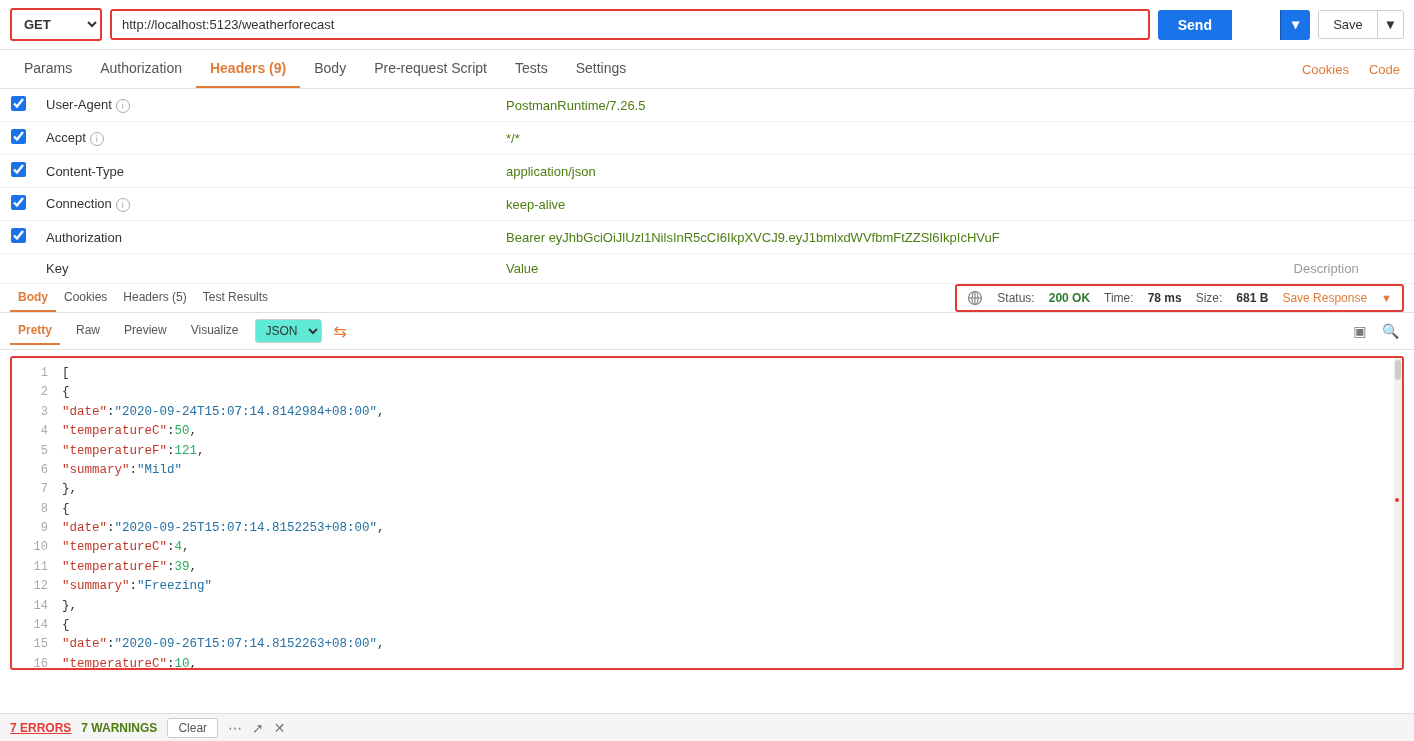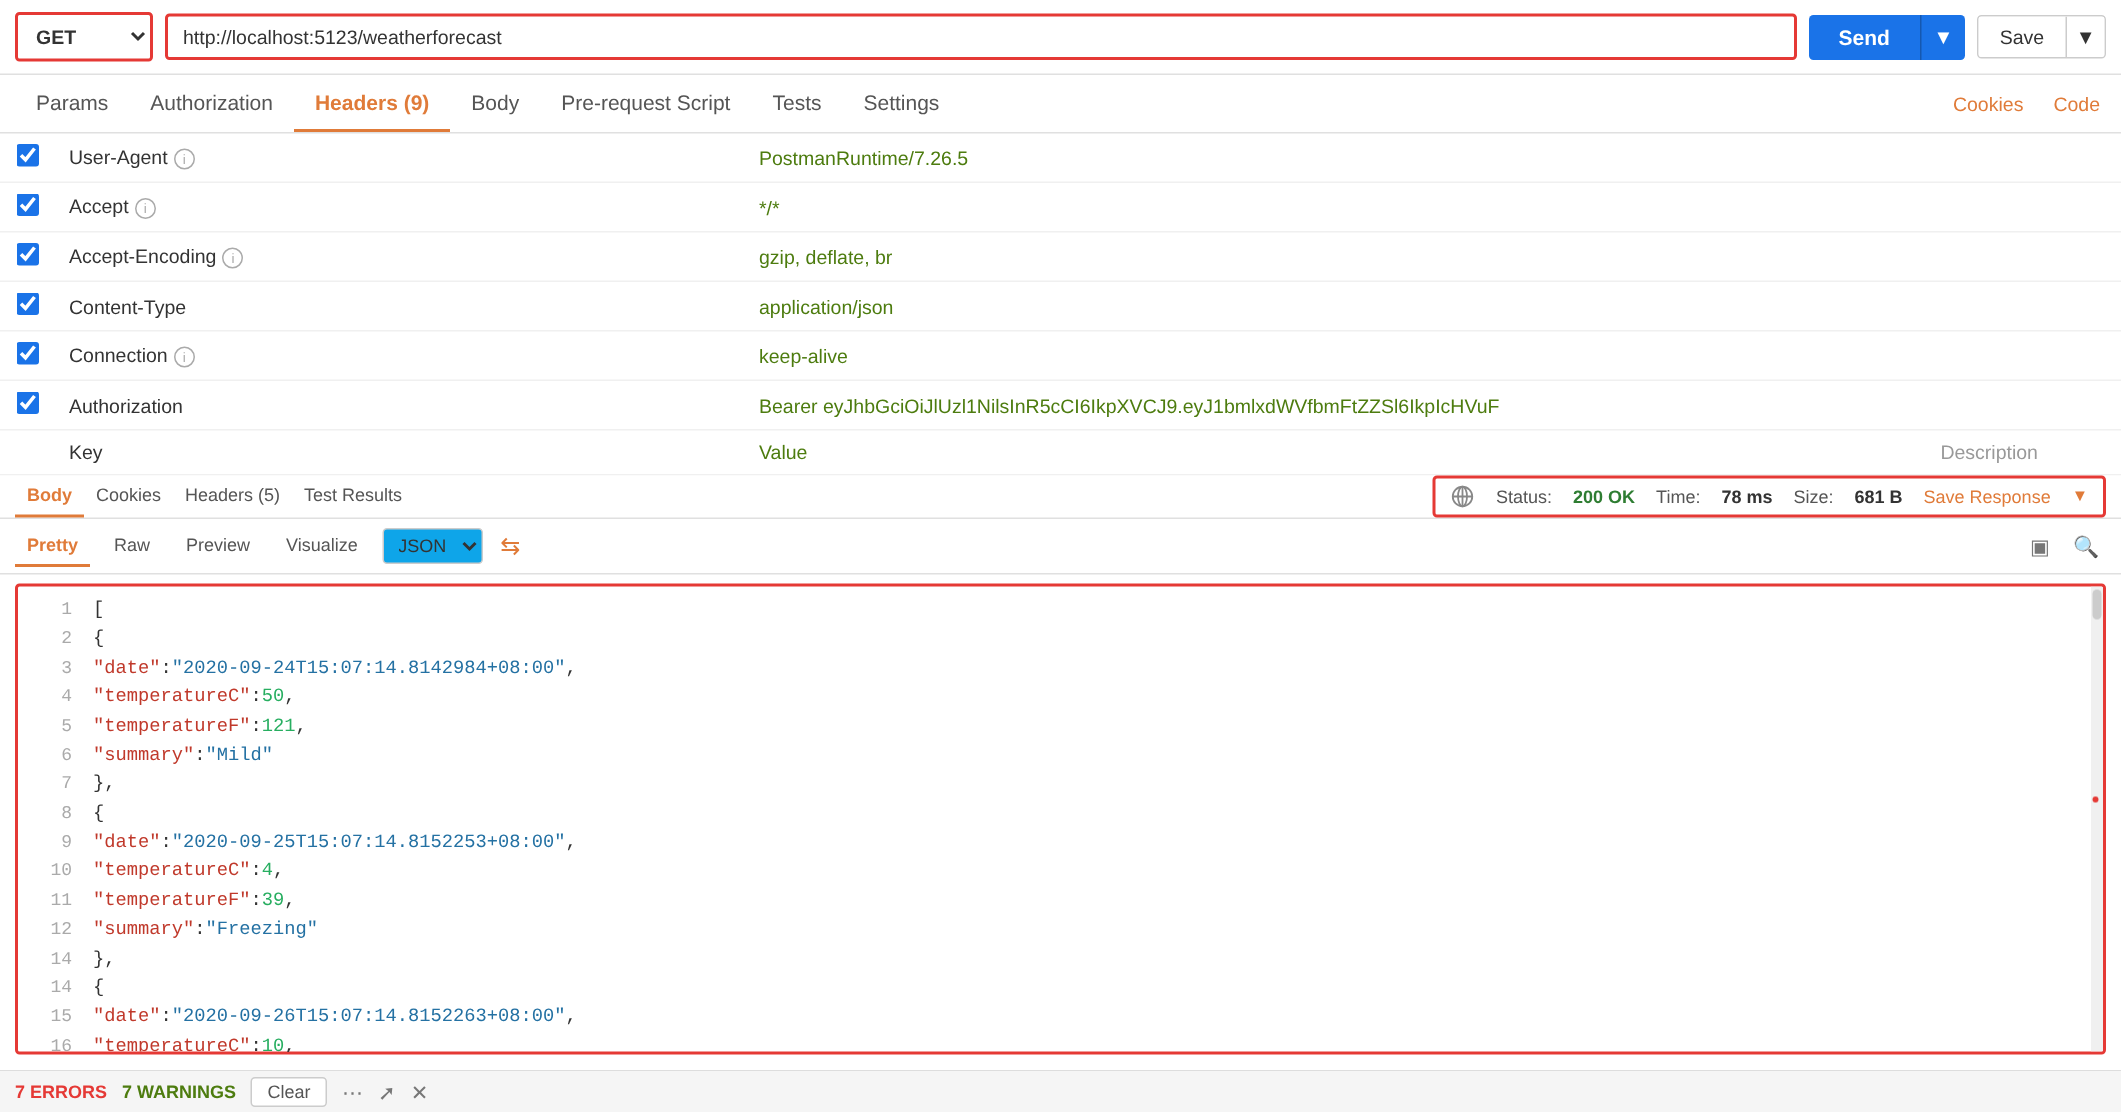--- a/index.html
+++ b/index.html
@@ -2,21 +2,21 @@
 <html><head>
   <meta charset="utf-8">
   <style>
     * { box-sizing: border-box; margin: 0; padding: 0; }
     body { font-family: 'Segoe UI', Arial, sans-serif; font-size: 13px; background: #fff; color: #333; height: 741px; overflow: hidden; }
 
     
     .top-bar { display: flex; align-items: center; padding: 8px 10px; background: #fff; border-bottom: 1px solid #e0e0e0; gap: 8px; }
     .method-select { border: 2px solid #e53935; border-radius: 3px; padding: 6px 8px; font-size: 13px; font-weight: bold; color: #333; background: #fff; cursor: pointer; min-width: 90px; }
     .url-input { flex: 1; border: 2px solid #e53935; border-radius: 3px; padding: 6px 10px; font-size: 13px; color: #333; outline: none; }
-    .send-btn-group { display: flex; border-radius: 3px; overflow: hidden; }
+    .send-btn-group { display: flex; border-radius: 3px; overflow: hidden; gap: 48px; }
     .send-btn { background: #1a73e8; color: #fff; border: none; padding: 7px 20px; font-size: 14px; font-weight: 600; cursor: pointer; }
     .send-dropdown { background: #1a73e8; color: #fff; border: none; border-left: 1px solid #1558b0; padding: 7px 8px; cursor: pointer; }
     .save-btn-group { display: flex; border: 1px solid #ccc; border-radius: 3px; overflow: hidden; }
     .save-btn { background: #fff; color: #333; border: none; padding: 6px 14px; font-size: 13px; cursor: pointer; }
     .save-dropdown { background: #fff; color: #333; border: none; border-left: 1px solid #ccc; padding: 6px 6px; cursor: pointer; }
 
     
     .tabs-bar { display: flex; align-items: center; padding: 0 10px; border-bottom: 1px solid #e0e0e0; background: #fff; }
     .tab { padding: 10px 14px; font-size: 14px; cursor: pointer; color: #555; border-bottom: 2px solid transparent; }
     .tab.active { color: #e07b39; border-bottom: 2px solid #e07b39; font-weight: 600; }
@@ -42,36 +42,36 @@
     .status-ok { color: #2e7d32; font-weight: 700; font-size: 12px; }
     .status-label { color: #555; font-size: 12px; }
     .status-val { font-weight: 600; font-size: 12px; color: #333; }
     .save-response-btn { color: #e07b39; font-size: 12px; cursor: pointer; display: flex; align-items: center; gap: 2px; }
     .globe-icon { width: 16px; height: 16px; color: #888; }
 
     
     .response-body { display: flex; align-items: center; padding: 4px 10px; border-bottom: 1px solid #e0e0e0; gap: 8px; }
     .body-tab { padding: 6px 8px; font-size: 12px; cursor: pointer; color: #555; border-bottom: 2px solid transparent; }
     .body-tab.active { color: #e07b39; border-bottom: 2px solid #e07b39; font-weight: 600; }
-    .format-select { border: 1px solid #ccc; border-radius: 3px; padding: 3px 6px; font-size: 12px; color: #333; background: #0ea5e9; cursor: pointer; }
+    .format-select { border: 1px solid #ccc; border-radius: 3px; padding: 3px 6px; font-size: 12px; color: #333; background: #5eead4; cursor: pointer; }
     .wrap-icon { color: #e07b39; font-size: 16px; cursor: pointer; margin-left: 4px; }
 
     
     .code-container { border: 2px solid #e53935; border-radius: 3px; margin: 6px 10px; background: #fff; overflow: hidden; position: relative; }
     .code-area { font-family: 'Courier New', monospace; font-size: 12.5px; line-height: 1.55; padding: 6px 0; overflow-y: auto; height: 310px; }
     .code-line { display: flex; align-items: baseline; padding: 0 8px; }
     .line-num { color: #aaa; min-width: 28px; text-align: right; margin-right: 14px; user-select: none; font-size: 12px; }
     .code-key { color: #c0392b; }
     .code-str { color: #2471a3; }
     .code-num { color: #27ae60; }
     .code-punct { color: #333; }
 
     
     .bottom-bar { position: fixed; bottom: 0; left: 0; right: 0; height: 28px; background: #f5f5f5; border-top: 1px solid #ddd; display: flex; align-items: center; padding: 0 10px; gap: 10px; }
-    .errors-badge { color: #e53935; font-size: 12px; font-weight: 600; }
+    .errors-badge { color: #e53935; font-size: 12px; font-weight: 600; text-decoration: underline; }
     .warnings-badge { color: #4d7c0f; font-size: 12px; font-weight: 600; }
     .clear-btn { color: #555; font-size: 12px; cursor: pointer; padding: 2px 10px; border: 1px solid #ccc; border-radius: 3px; background: #fff; }
     .dots-icon { color: #777; font-size: 14px; cursor: pointer; }
     .expand-icon { color: #777; font-size: 14px; cursor: pointer; }
     .close-icon { color: #777; font-size: 14px; cursor: pointer; }
     .copy-btn { margin-left: auto; color: #777; font-size: 14px; cursor: pointer; padding: 4px; }
     .search-btn { color: #777; font-size: 14px; cursor: pointer; padding: 4px; }
 
     .response-tools { margin-left: auto; display: flex; align-items: center; gap: 8px; }
 
@@ -120,26 +120,20 @@
   <tr>
     <td><input type="checkbox" class="checkbox" checked="" style=""></td>
     <td>User-Agent<span class="info-icon">i</span></td>
     <td>PostmanRuntime/7.26.5</td>
     <td style="color:#bbb;"></td>
   </tr>
       <tr>
     <td><input type="checkbox" class="checkbox" checked="" style=""></td>
     <td>Accept<span class="info-icon">i</span></td>
     <td>*/*</td>
-    <td style="color:#bbb;"></td>
-  </tr>
-      <tr>
-    <td><input type="checkbox" class="checkbox" checked="" style=""></td>
-    <td>Accept-Encoding<span class="info-icon">i</span></td>
-    <td>gzip, deflate, br</td>
     <td style="color:#bbb;"></td>
   </tr>
       <tr>
     <td><input type="checkbox" class="checkbox" checked="" style=""></td>
     <td>Content-Type</td>
     <td>application/json</td>
     <td style="color:#bbb;"></td>
   </tr>
       <tr>
     <td><input type="checkbox" class="checkbox" checked="" style=""></td>

